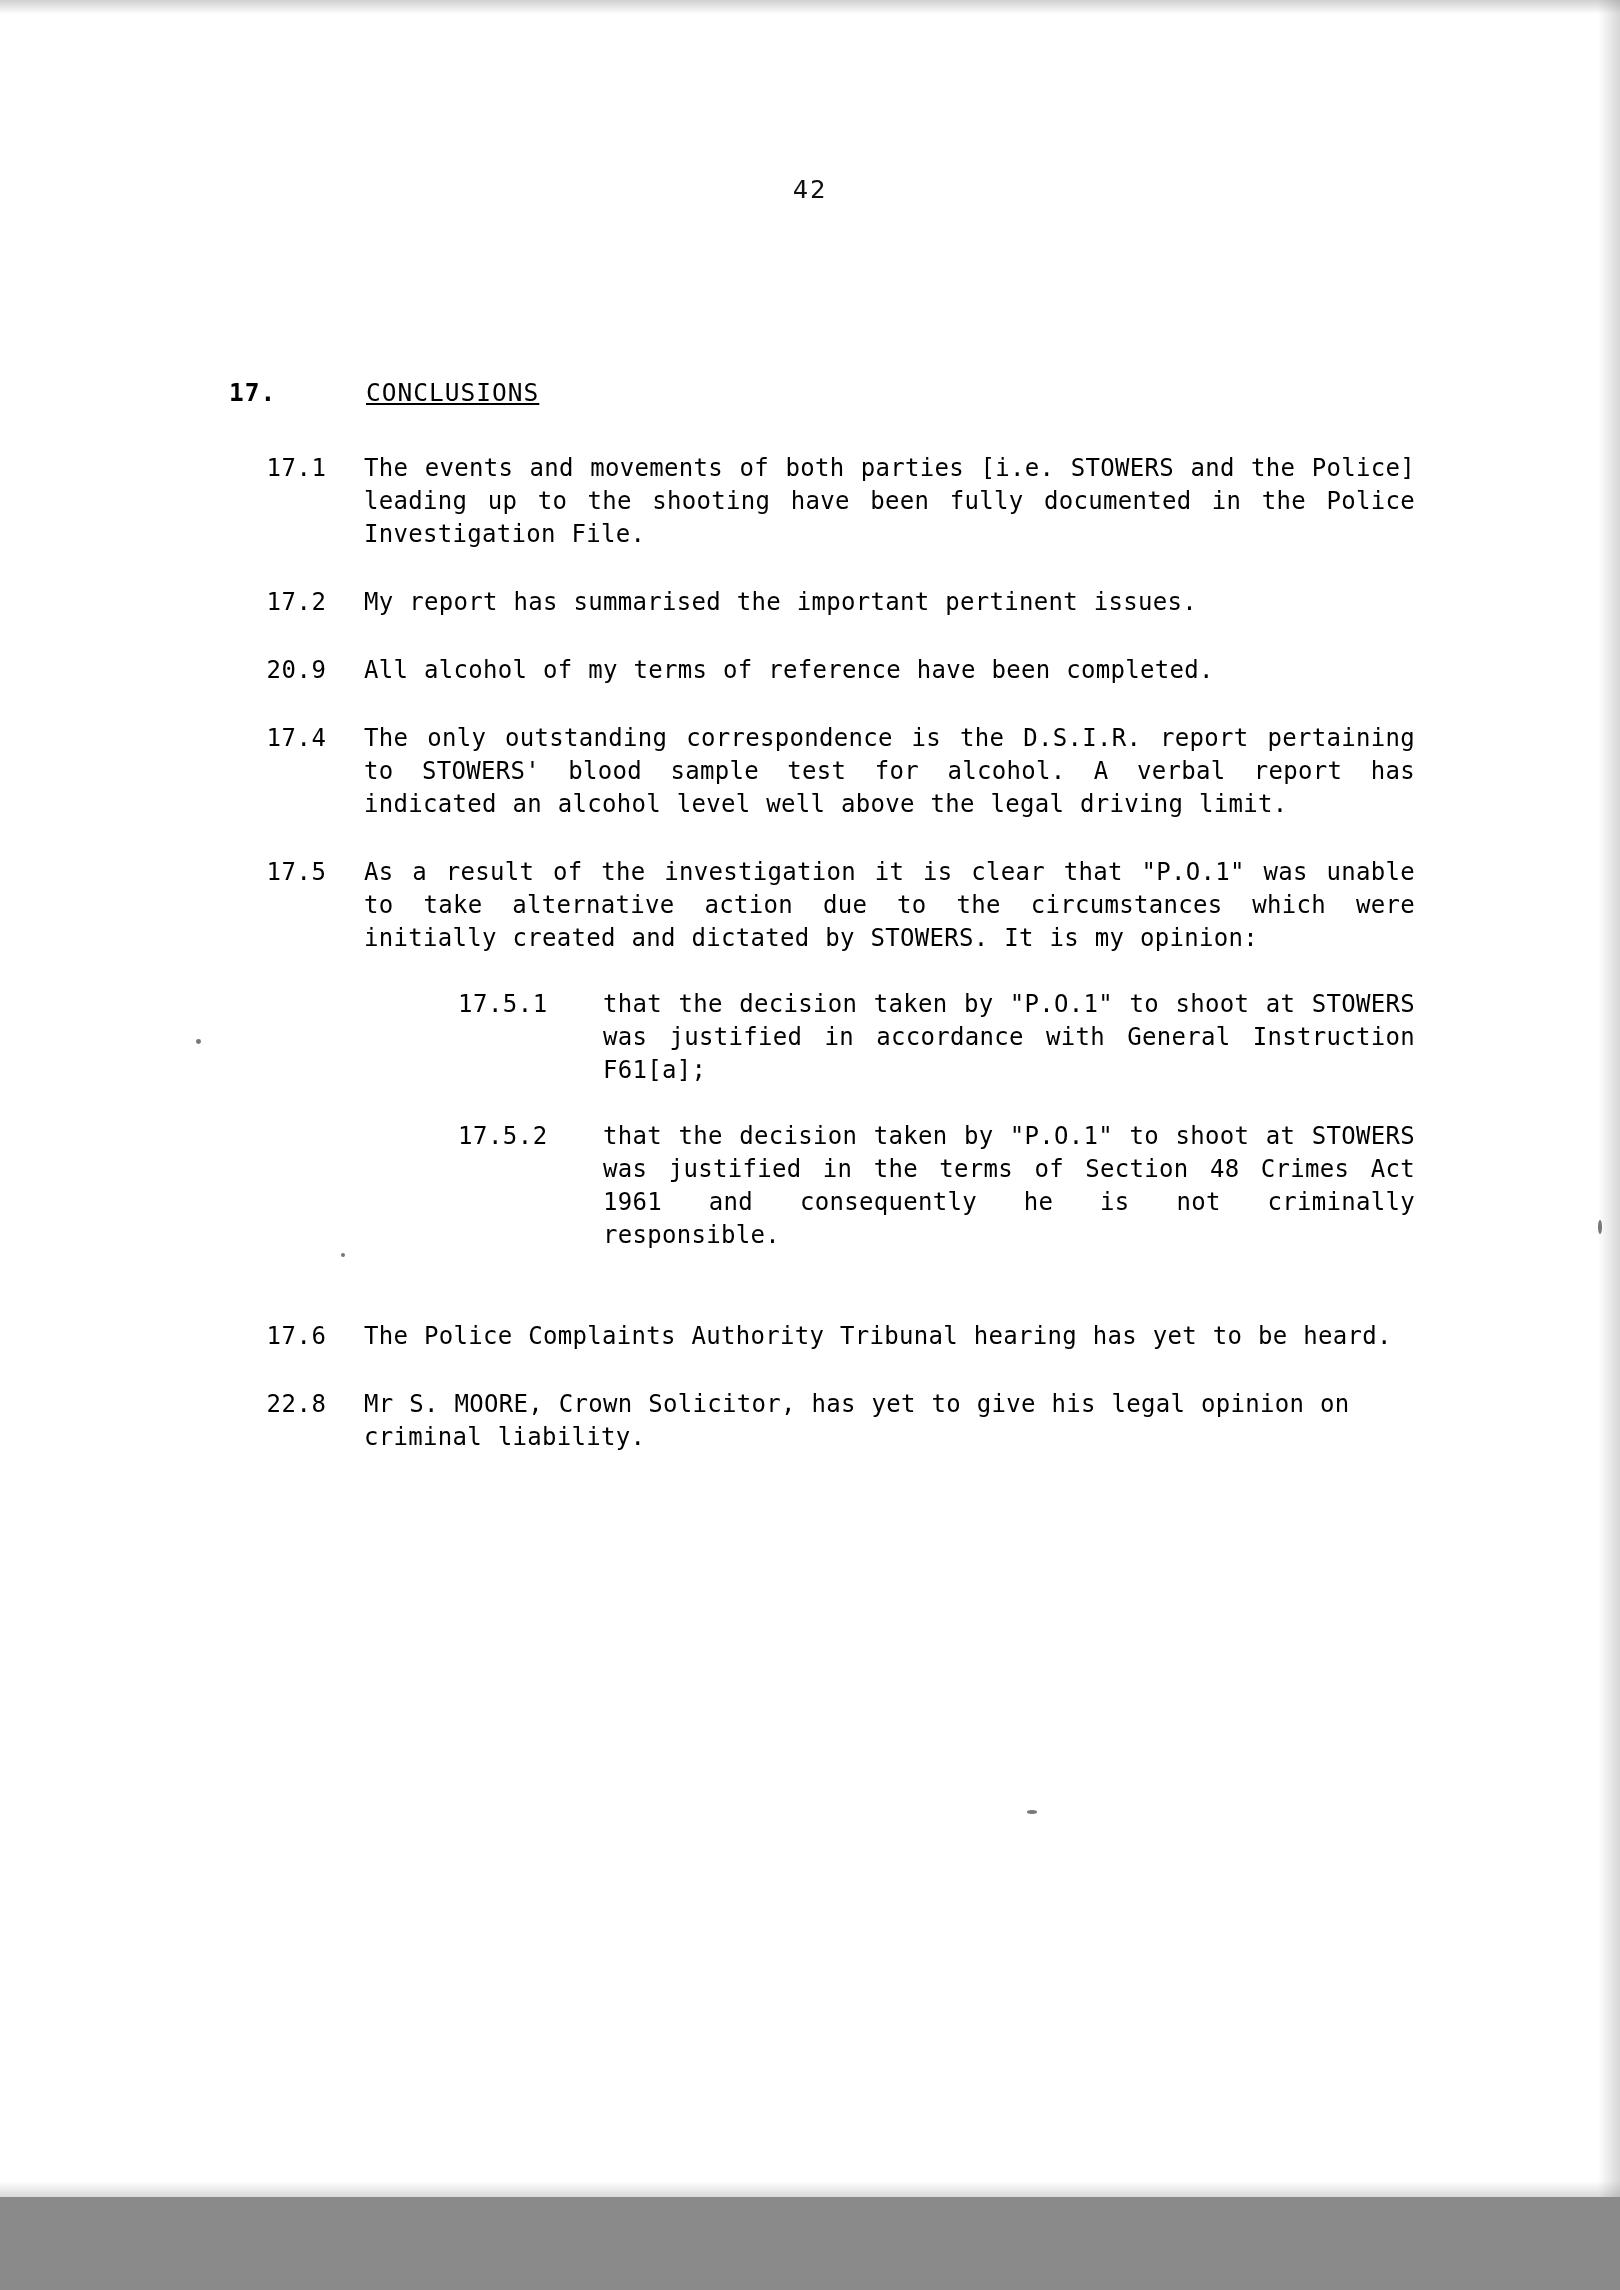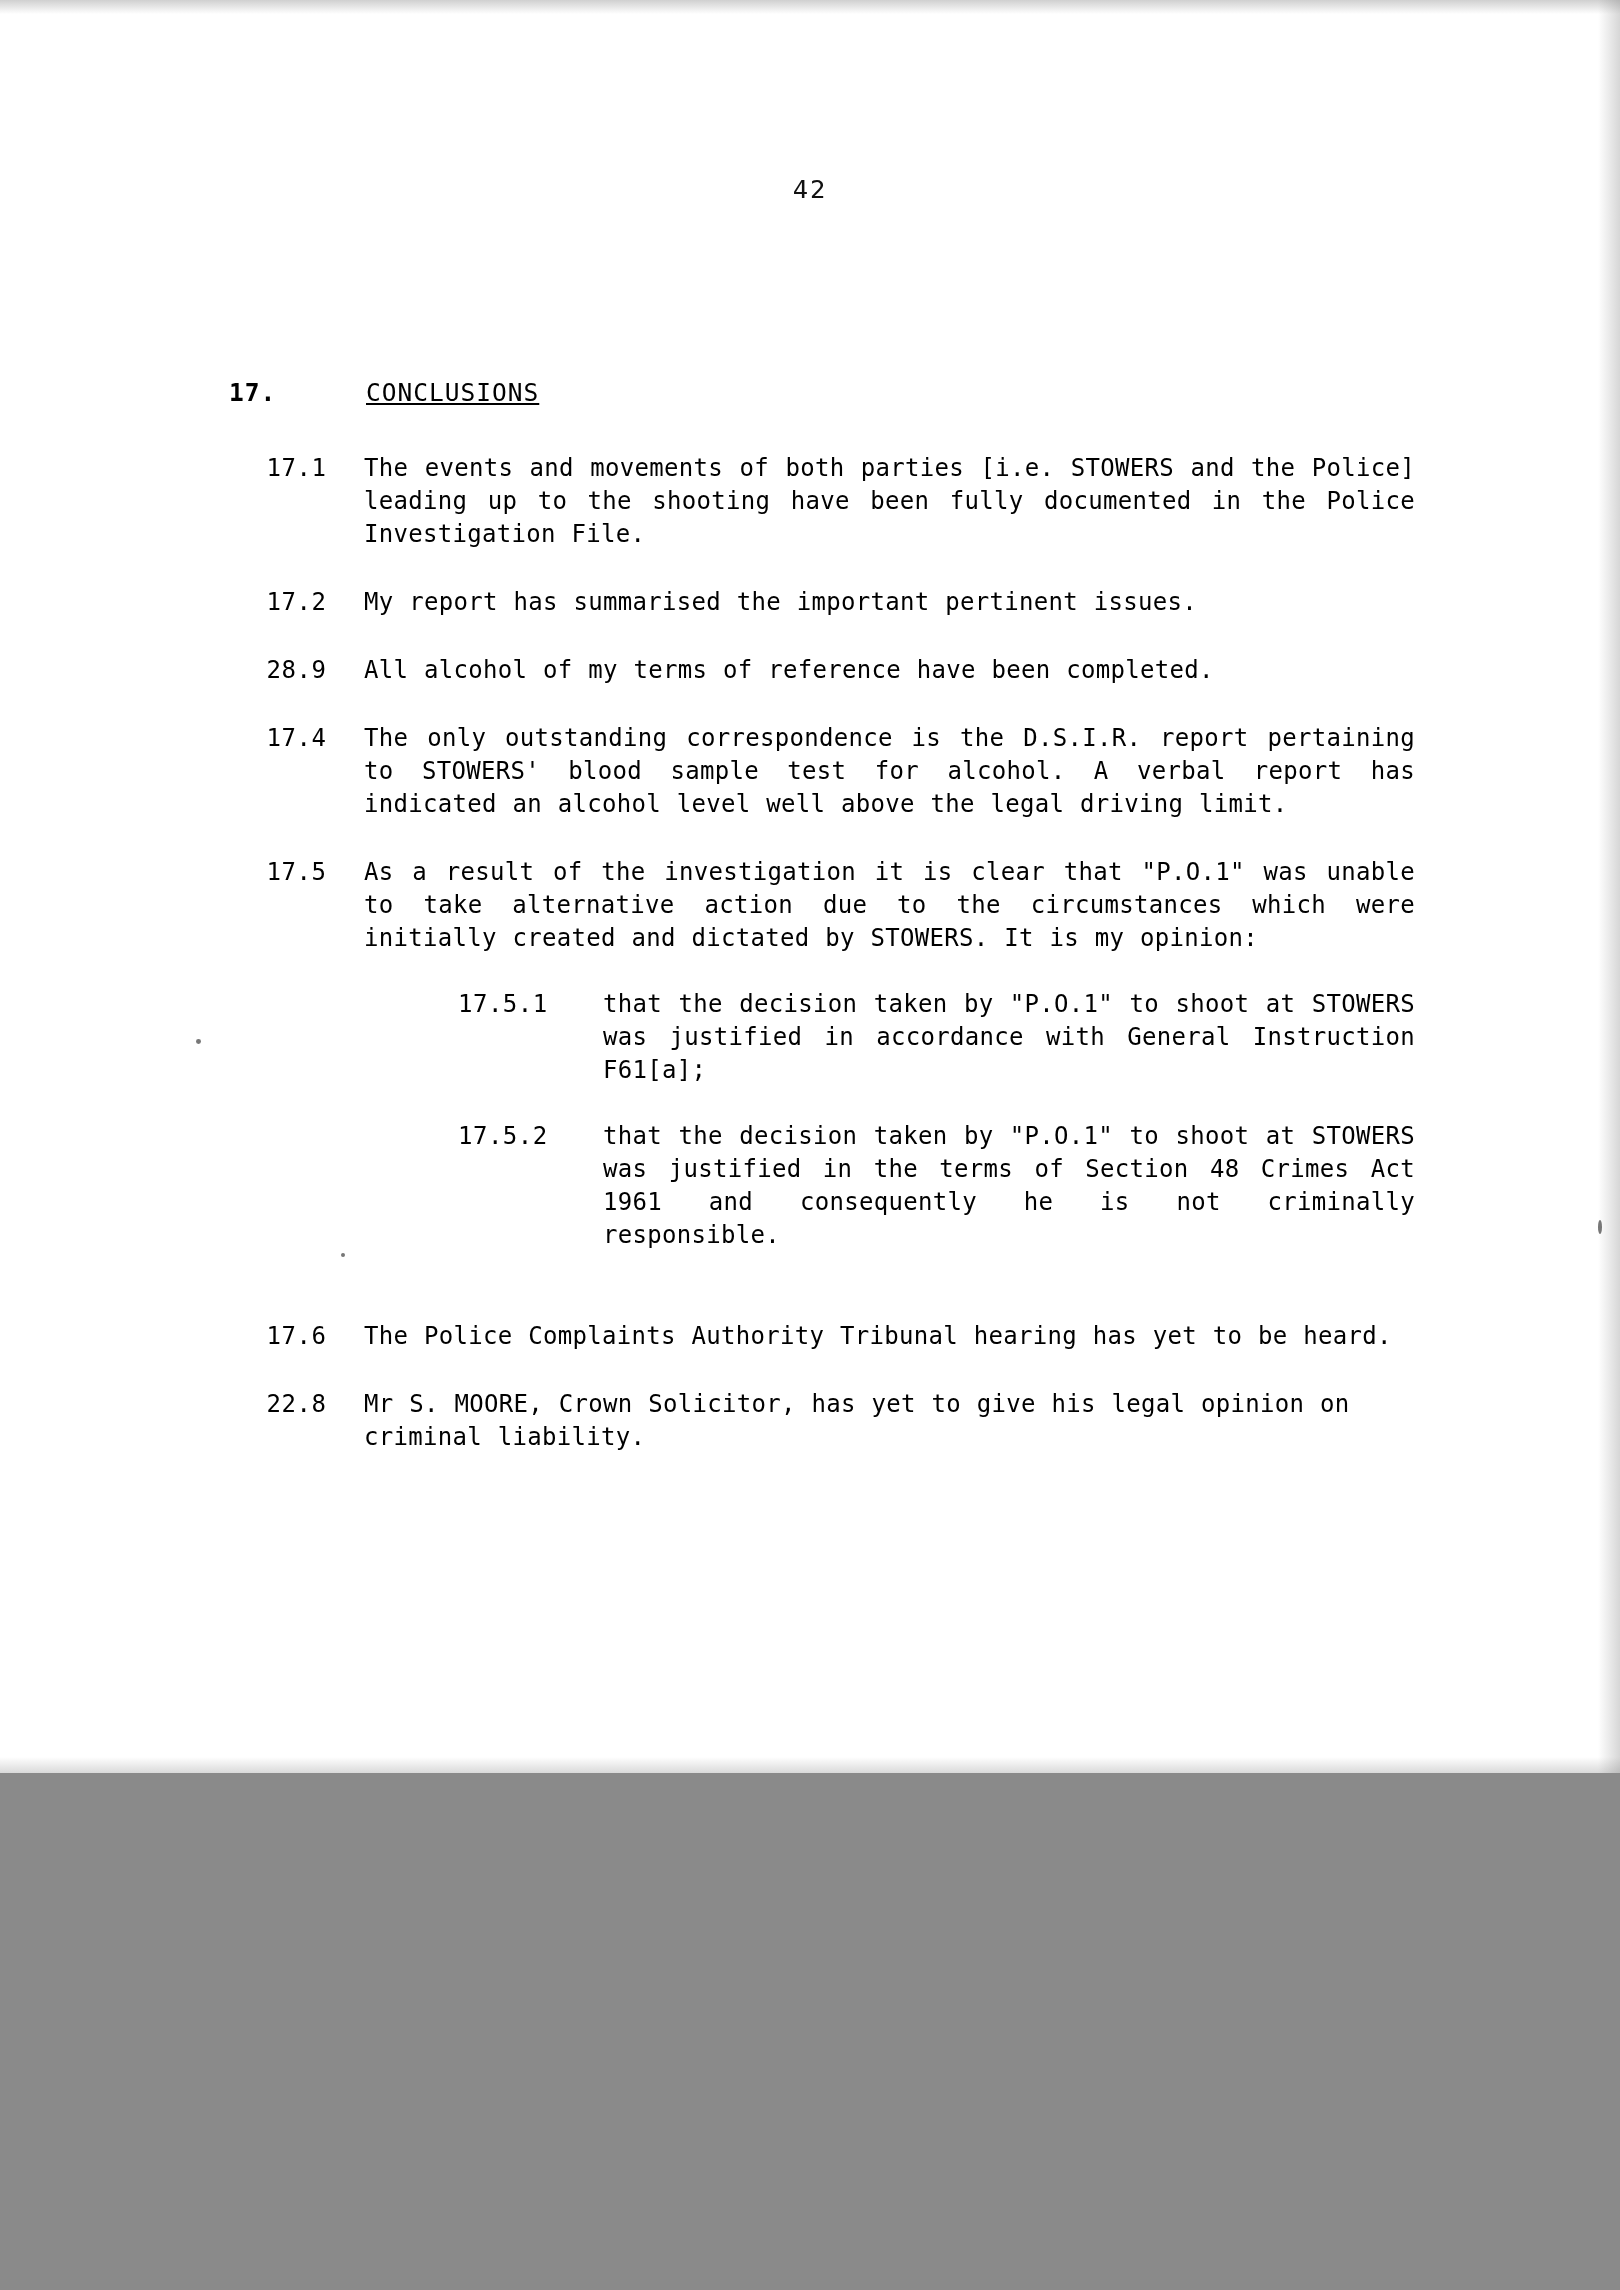--- a/index.html
+++ b/index.html
@@ -6,21 +6,21 @@
     margin: 0;
     padding: 0;
     background: #8a8a8a;
   }
   body {
     font-family: "DejaVu Sans Mono", monospace;
   }
   .page {
     position: relative;
     width: 1620px;
-    height: 1773px;
+    height: 2197px;
     background: #ffffff;
     overflow: hidden;
     box-sizing: border-box;
   }
   
   .scan-edge-right {
     position: absolute;
     top: 0;
     right: 0;
     width: 21.6px;
@@ -173,21 +173,21 @@
       <div class="cnum">17.1</div>
       <div class="ctext">The events and movements of both parties [i.e. STOWERS and the Police] leading up to the shooting have been fully documented in the Police Investigation File.</div>
     </div>
 
     <div class="clause">
       <div class="cnum">17.2</div>
       <div class="ctext">My report has summarised the important pertinent issues.</div>
     </div>
 
     <div class="clause">
-      <div class="cnum">28.9</div>
+      <div class="cnum">20.9</div>
       <div class="ctext">All alcohol of my terms of reference have been completed.</div>
     </div>
 
     <div class="clause">
       <div class="cnum">17.4</div>
       <div class="ctext">The only outstanding correspondence is the D.S.I.R. report pertaining to STOWERS' blood sample test for alcohol. A verbal report has indicated an alcohol level well above the legal driving limit.</div>
     </div>
 
     <div class="clause">
       <div class="cnum">17.5</div>

